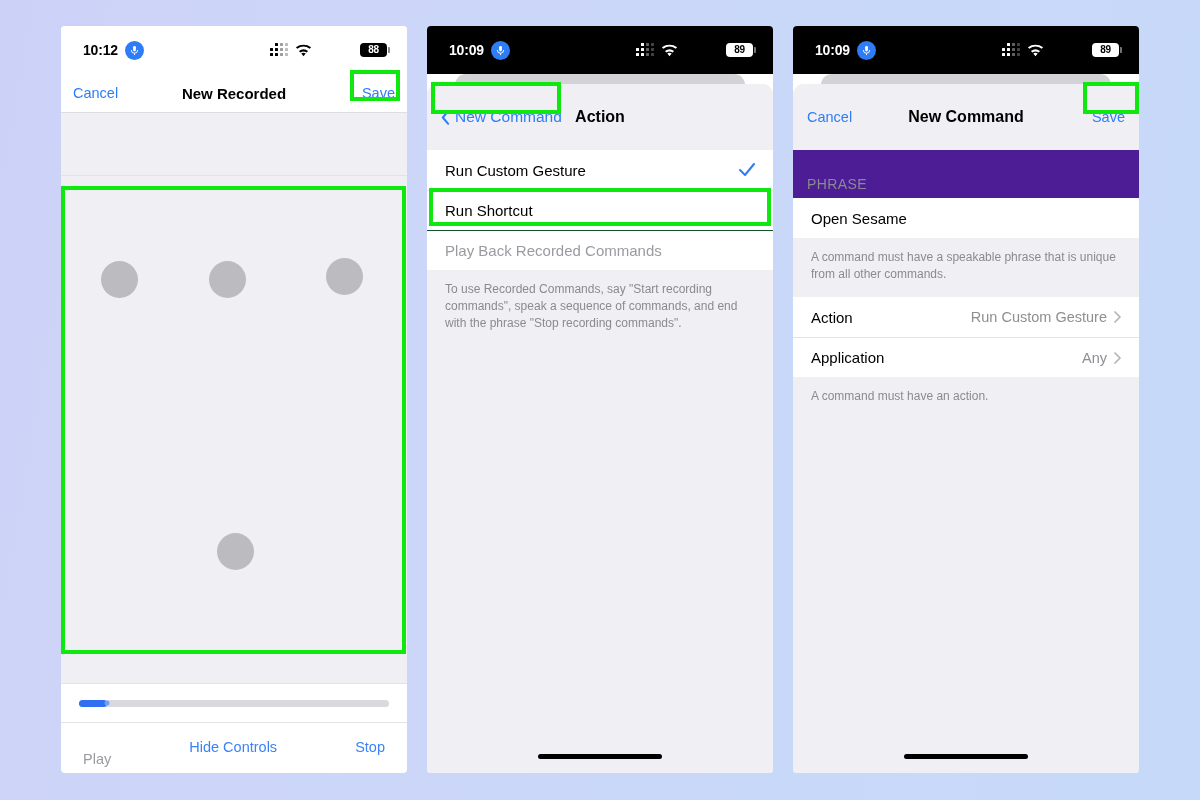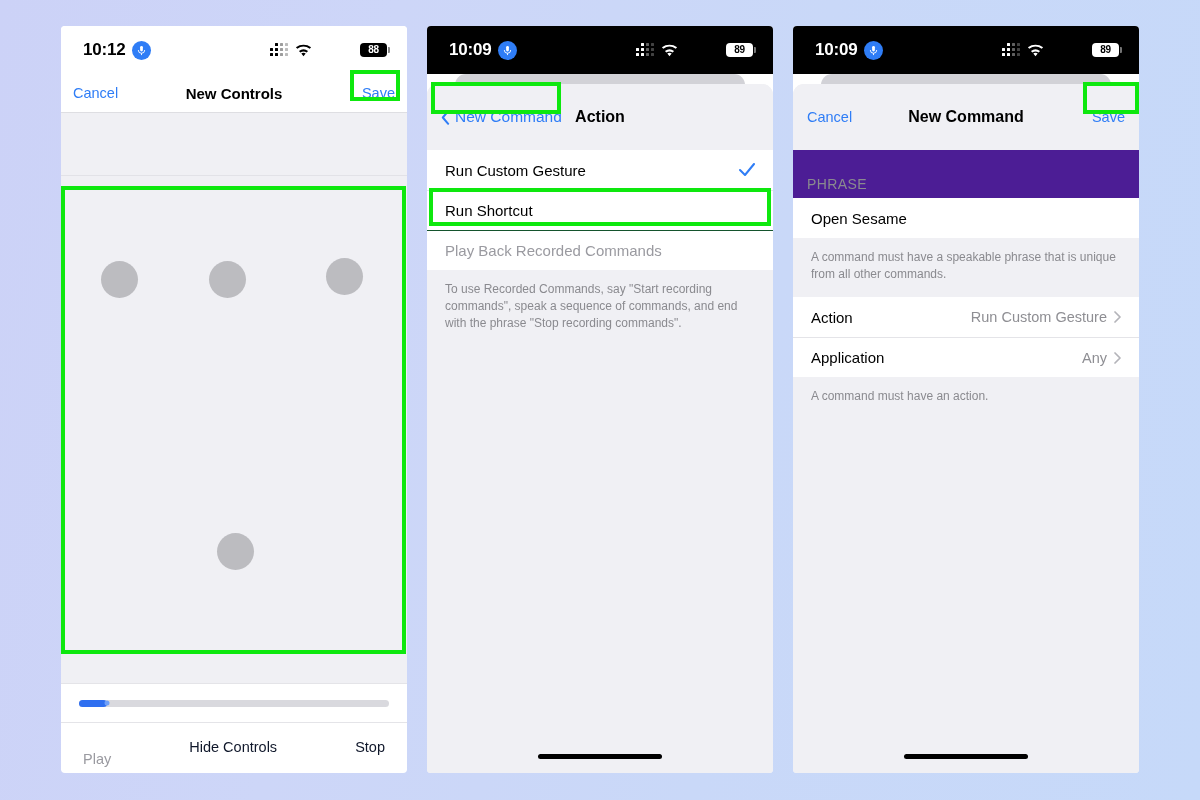--- a/index.html
+++ b/index.html
@@ -34,21 +34,21 @@
     align-items: center;
     justify-content: space-between;
     padding: 0 20px 0 22px;
     position: relative;
     z-index: 5;
   }
   .statusbar.light { background: #ffffff; color: #000; }
   .statusbar.dark  { background: #000000; color: #fff; }
 
   .sb-left { display: flex; align-items: center; gap: 7px; }
-  .sb-time { font-size: 17px; font-weight: bold; letter-spacing: -0.2px; }
+  .sb-time { font-size: 14px; font-weight: bold; letter-spacing: -0.2px; }
   .mic-badge {
     width: 19px; height: 19px; border-radius: 50%;
     background: #2f7df6;
     display: flex; align-items: center; justify-content: center;
     flex: 0 0 auto;
   }
   .mic-badge svg { width: 11px; height: 11px; display:block; }
 
   .sb-right { display: flex; align-items: center; gap: 7px; }
   .sig-dots { display: flex; align-items: flex-end; gap: 2px; height: 12px; }
@@ -142,21 +142,21 @@
     width: 5px; height: 5px; border-radius: 50%;
     background: #6fa0f8;
   }
   .toolbar {
     height: 48px; background: #fff;
     border-top: 1px solid #e4e4e8;
     display: flex; align-items: center; justify-content: space-between;
     padding: 0 22px;
     font-size: 14.5px;
   }
-  .tb-btn { color: #0f172a; }
+  .tb-btn { color: #3b82f6; }
   .tb-btn.disabled { color: #9a9aa0; margin-top: 24px; }
 
   
   .sheet-wrap { position: absolute; left: 0; right: 0; top: 48px; bottom: 0; }
   .sheet-behind {
     position: absolute; left: 28px; right: 28px; top: 0; height: 26px;
     background: #d2d2d7; border-radius: 11px 11px 0 0;
   }
   .sheet {
     position: absolute; left: 0; right: 0; top: 10px; bottom: 0;
@@ -263,21 +263,21 @@
             </svg>
         </span>
         <span class="batt">
           <span>88</span>
         </span>
       </div>
     </div>
 
     <div class="navbar">
       <span class="nav-left">Cancel</span>
-      <span class="nav-title">New Controls</span>
+      <span class="nav-title">New Recorded</span>
       <span class="nav-right">Save</span>
     </div>
 
     <div class="p1-gap"></div>
 
     <div class="canvas">
       <span class="dot" style="left:40px;  top:85px;"></span>
       <span class="dot" style="left:148px; top:85px;"></span>
       <span class="dot" style="left:265px; top:82px;"></span>
       <span class="dot" style="left:156px; top:357px;"></span>

